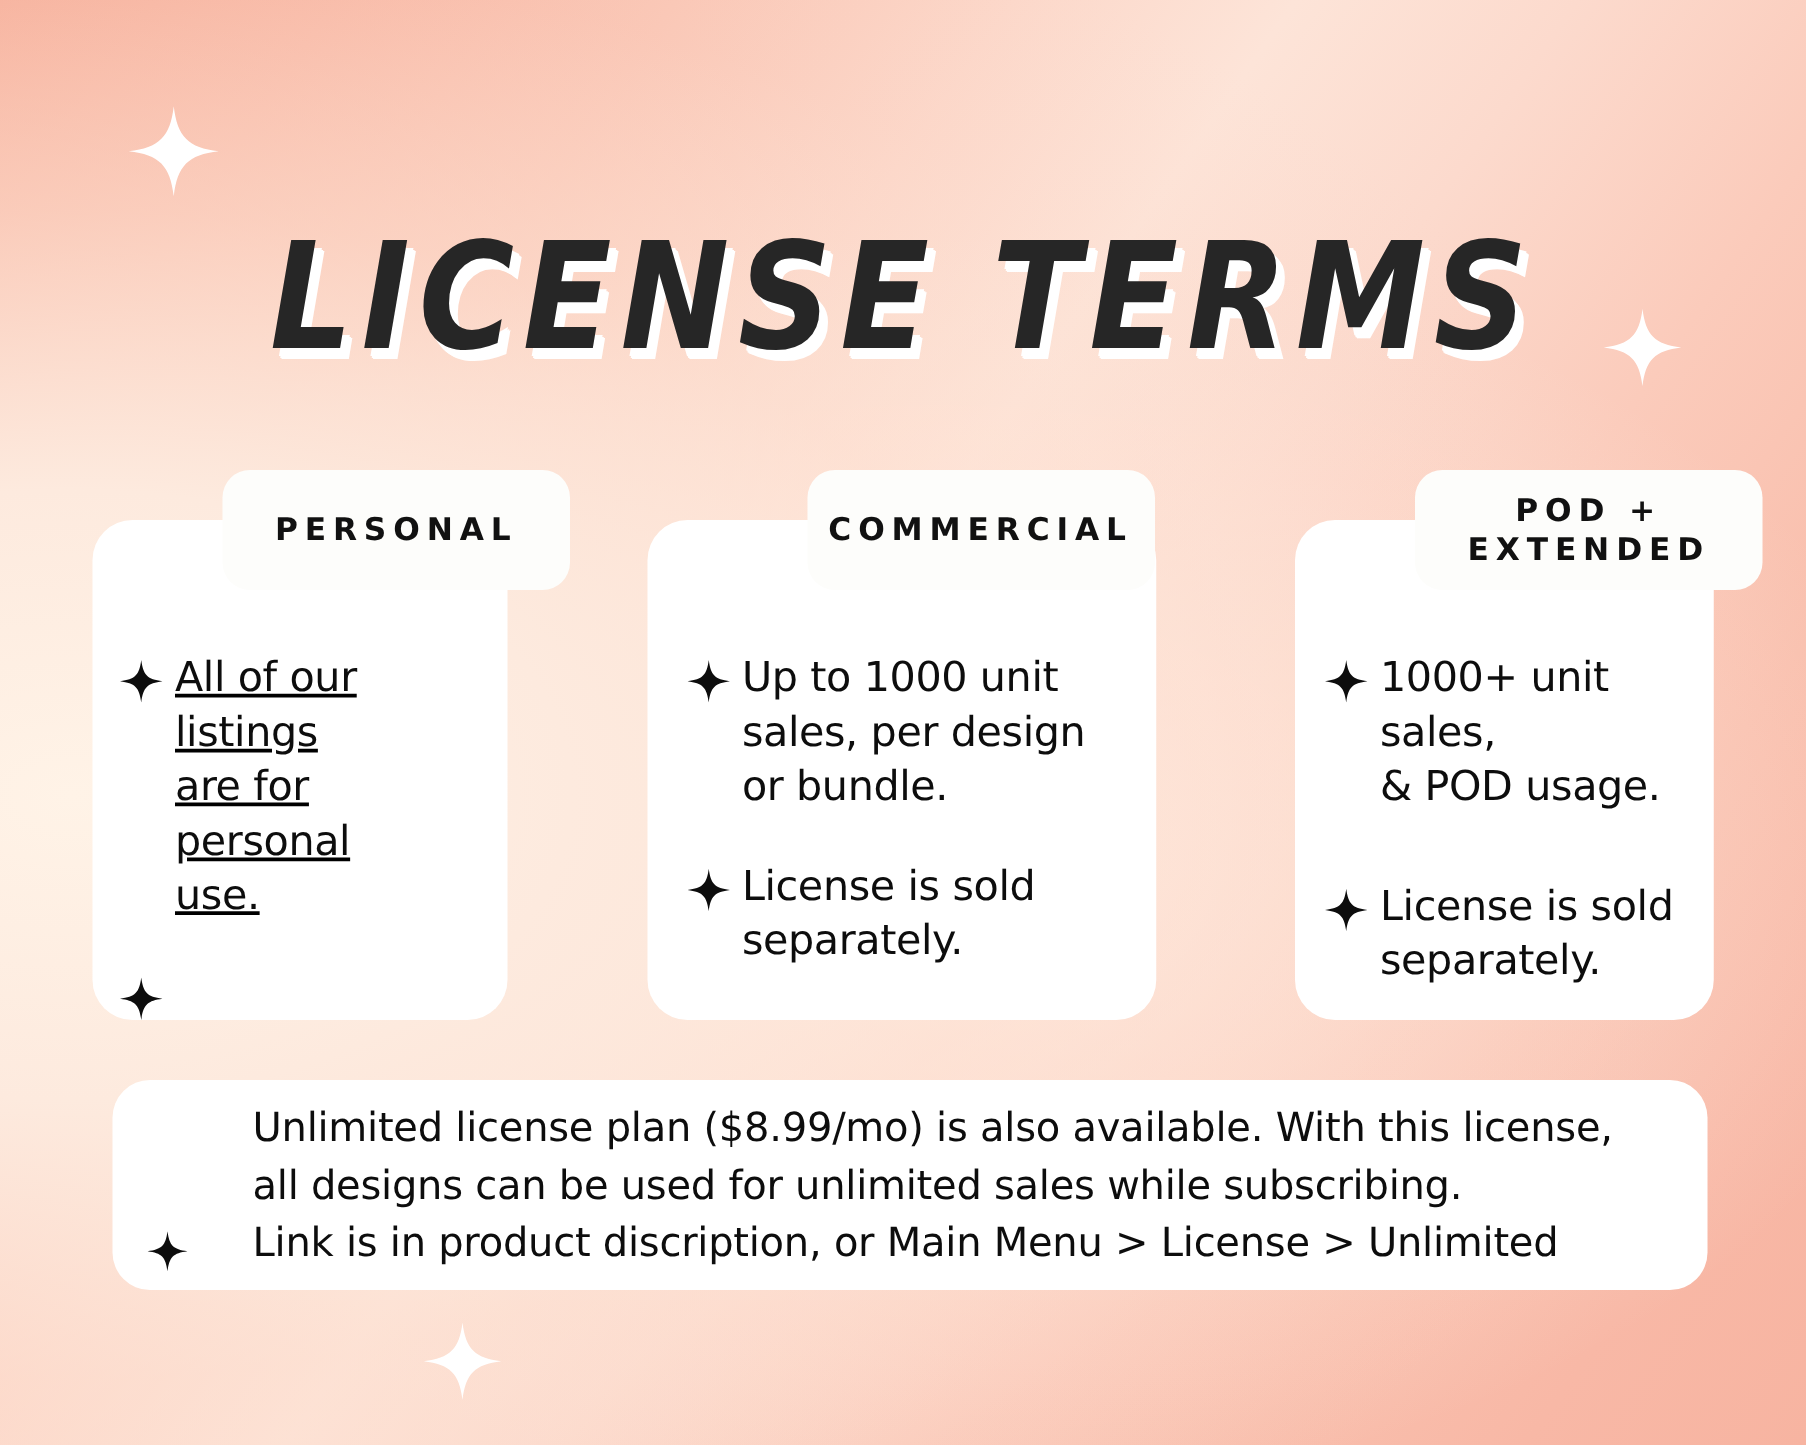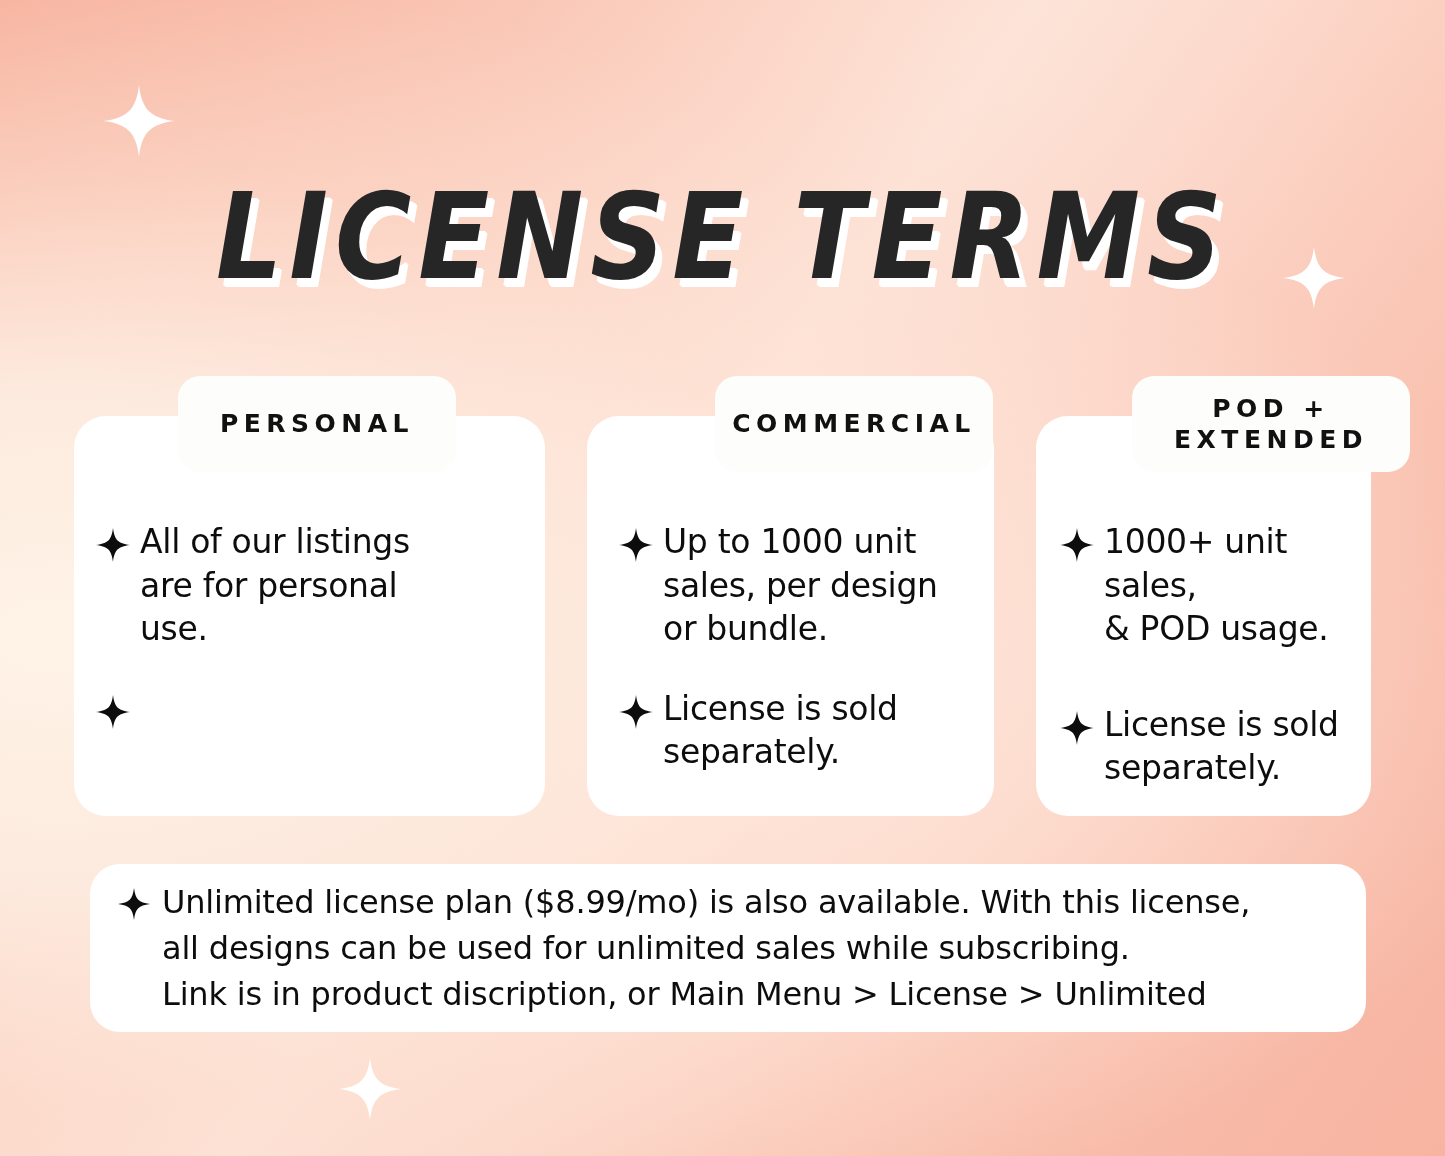--- a/index.html
+++ b/index.html
@@ -75,21 +75,21 @@
   .cards {
     position:absolute;
     left:74px; top:388px;
     width:1297px; height:400px;
     display:flex;
     justify-content:space-between;
     z-index:3;
   }
   .card {
     position:relative;
-    width:471px;
+    width:332px;
     background:#ffffff;
     border-radius:32px;
     padding:86px 0 0 0;
   }
   .card.mid { width:407px; }
   .card.last { width:335px; }
 
   .card-badge {
     position:absolute;
     top:-40px;
@@ -136,38 +136,38 @@
     font-family:"DejaVu Sans", sans-serif;
     font-weight:400;
     font-size:33px;
     line-height:1.32;
     color:#0d0d0d;
     letter-spacing:-0.3px;
     white-space:pre-line;
   }
 
   
-  .card.first .card-body { padding-left:22px; }
+  .card.first .card-body { padding-left:22px;text-decoration:underline; }
   .card.mid   .card-body { padding-left:32px; }
   .card.last  .card-body { }
   .card.last .bullet { margin-bottom:52px; }
 
   
   .banner {
     position:absolute;
     left:90px; top:836px;
     width:1276px; height:168px;
     background:#ffffff;
     border-radius:30px;
     display:flex;
     align-items:center;
     z-index:3;
     padding:0 36px 0 28px;
   }
-  .banner .bullet { margin-bottom:0; align-items:flex-start; }
+  .banner .bullet { margin-bottom:0; align-items:flex-end;gap:40px; }
   .banner .star { width:32px; height:32px; margin-top:9px; margin-right:12px; }
   .banner .btext {
     font-size:32px;
     line-height:1.44;
     letter-spacing:-0.2px;
   }
 </style>
 </head>
 <body>
 

